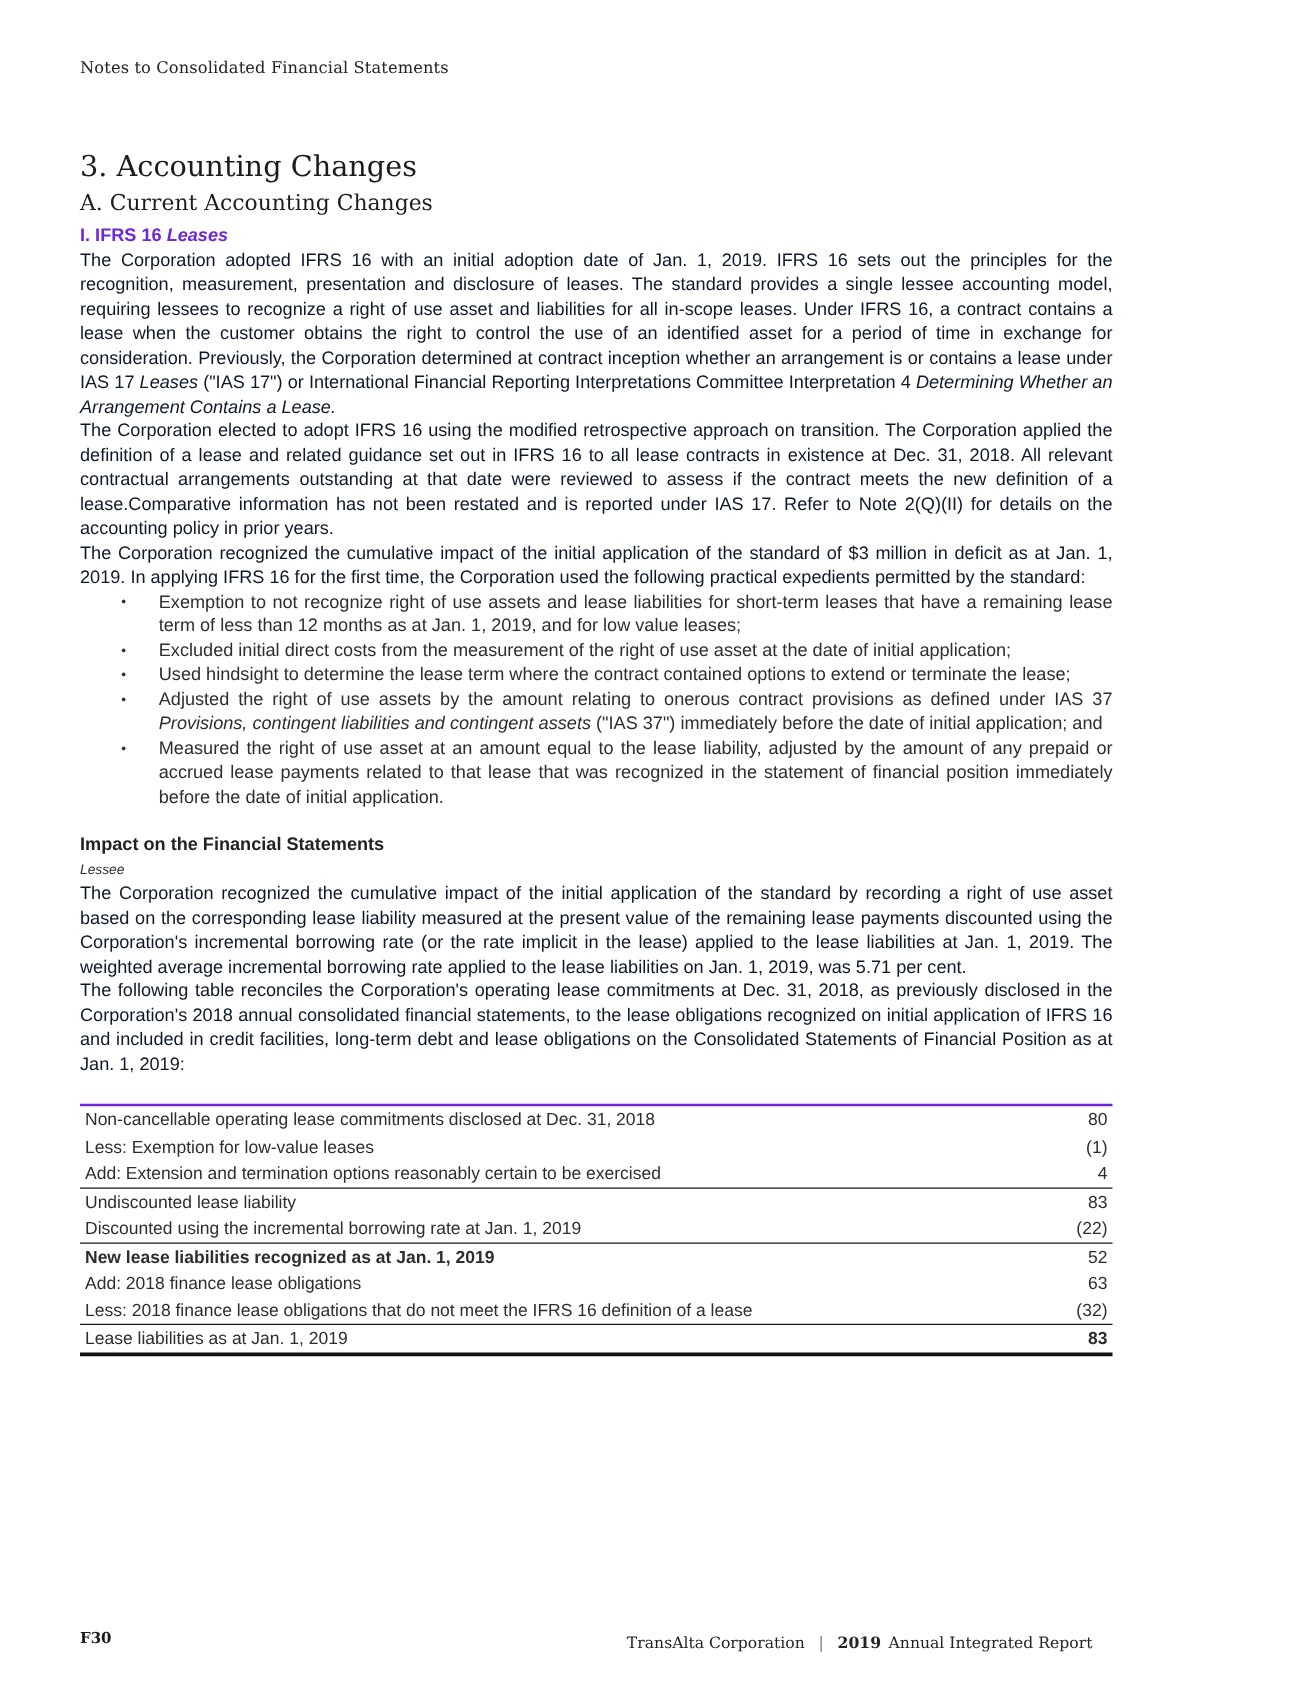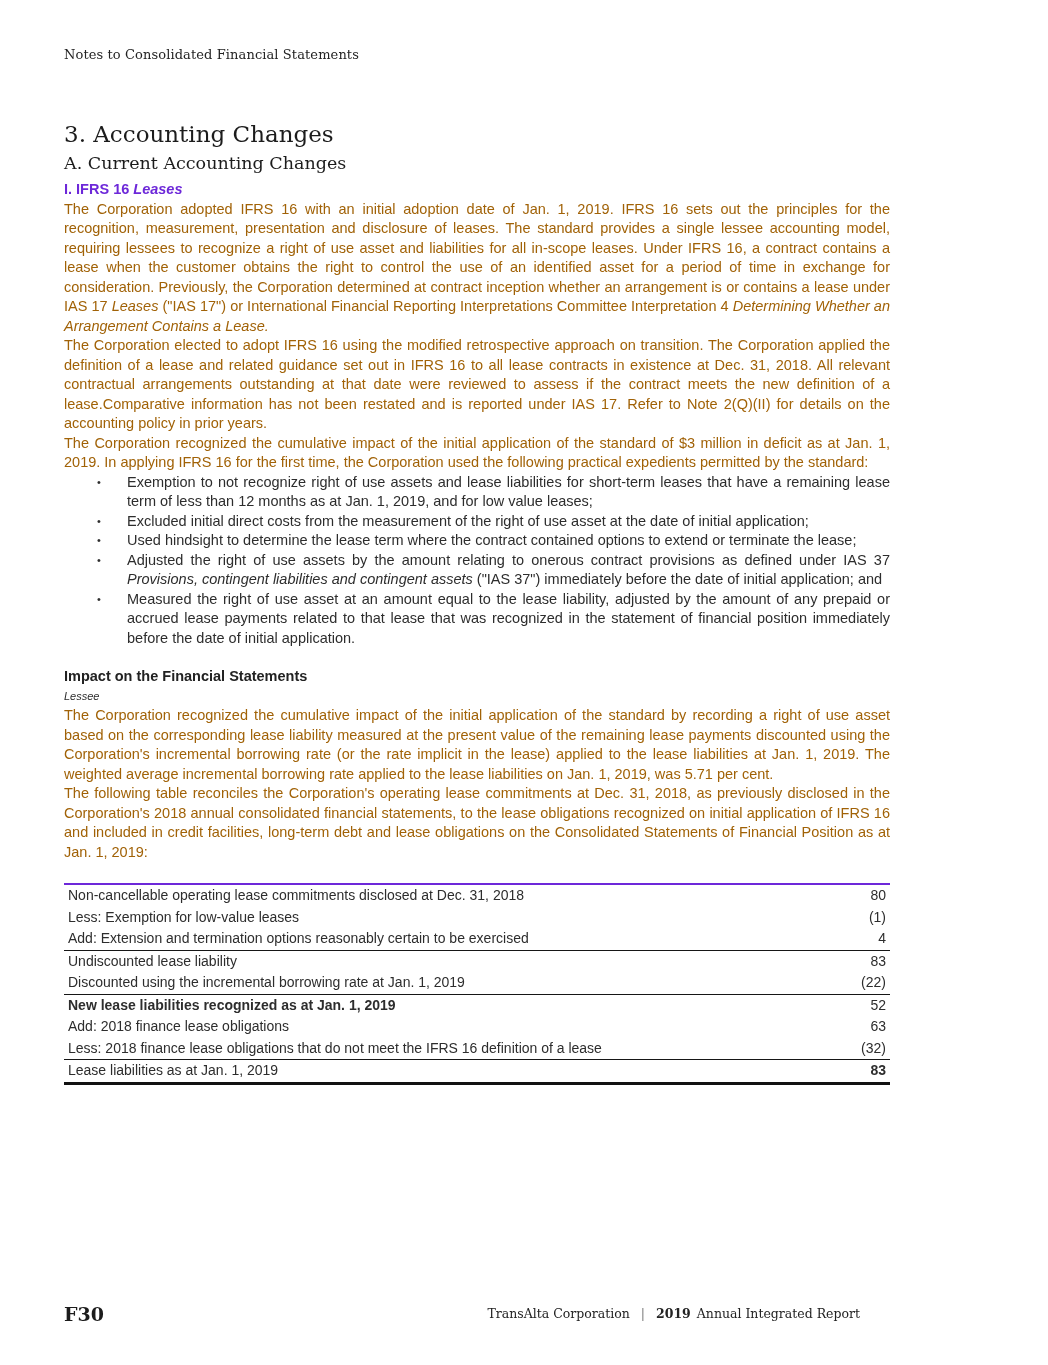--- a/index.html
+++ b/index.html
@@ -5,35 +5,35 @@
   html,body{margin:0;padding:0;background:#ffffff;}
   .page{position:relative;width:1032px;height:1365px;background:#ffffff;overflow:hidden;
         font-family:"Liberation Sans",sans-serif;color:#2d2d2d;}
   .content{position:absolute;left:64px;top:0;width:826px;}
   .doc-header{margin-top:47px;font-family:"DejaVu Serif",serif;font-size:13px;color:#232323;letter-spacing:.1px;}
   .section-title{margin-top:58px;font-family:"DejaVu Serif",serif;font-size:23px;line-height:28px;color:#1c1c1c;font-weight:400;}
   .section-subtitle{margin-top:4px;font-family:"DejaVu Serif",serif;font-size:17.5px;line-height:22px;color:#1c1c1c;font-weight:400;}
   .subsection{margin-top:6px;font-size:14.5px;line-height:19.5px;font-weight:700;color:#6d28d9;}
   .it{font-style:italic;}
   .b{font-weight:700;}
-  p.body{margin:0;font-size:14.5px;line-height:19.5px;text-align:justify;color:#a16207;}
+  p.body{margin:0;font-size:14.5px;line-height:19.5px;text-align:justify;color:#0f172a;}
   .mt{margin-top:18px;}
   ul.bullets{list-style:none;margin:0;padding:0;}
   .bullet-item{position:relative;padding-left:63px;font-size:14.5px;line-height:19.5px;text-align:justify;color:#2d2d2d;}
   .bullet-item .marker{position:absolute;left:33px;top:0;font-size:11px;line-height:19.5px;color:#2d2d2d;}
   .impact-heading{margin-top:19px;font-size:14.5px;line-height:19.5px;font-weight:700;color:#222;}
   .lessee{font-size:11px;line-height:19.5px;font-style:italic;color:#2d2d2d;}
   .rec-table{margin-top:21px;width:100%;border-top:2px solid #6d28d9;font-size:14px;}
   .trow{display:flex;justify-content:space-between;align-items:baseline;padding:2px 4px 2px 4px;line-height:17.5px;color:#2d2d2d;}
   .trow.rule{border-bottom:1.5px solid #161616;}
   .trow.thick{border-bottom:3px solid #111;}
   .tlabel{text-align:left;}
   .tvalue{text-align:right;padding-left:12px;white-space:nowrap;}
-  .footer-left{position:absolute;left:64px;top:1303px;font-family:"DejaVu Serif",serif;font-weight:700;font-size:19px;color:#1c1c1c;}
-  .footer-right{position:absolute;right:172px;top:1306px;font-family:"DejaVu Serif",serif;font-size:12.5px;color:#232323;}
+  .footer-left{position:absolute;left:64px;top:1303px;font-family:"DejaVu Serif",serif;font-weight:700;font-size:12px;color:#1c1c1c;}
+  .footer-right{position:absolute;right:158px;top:1306px;font-family:"DejaVu Serif",serif;font-size:12.5px;color:#232323;}
   .footer-right .sep{padding:0 11px;color:#777;font-weight:400;}
   .footer-right .yr{font-weight:700;padding-right:6px;}
 </style>
 </head>
 <body>
 
 <div class="page">
   <div class="content">
 
     <div class="doc-header">Notes to Consolidated Financial Statements</div>

